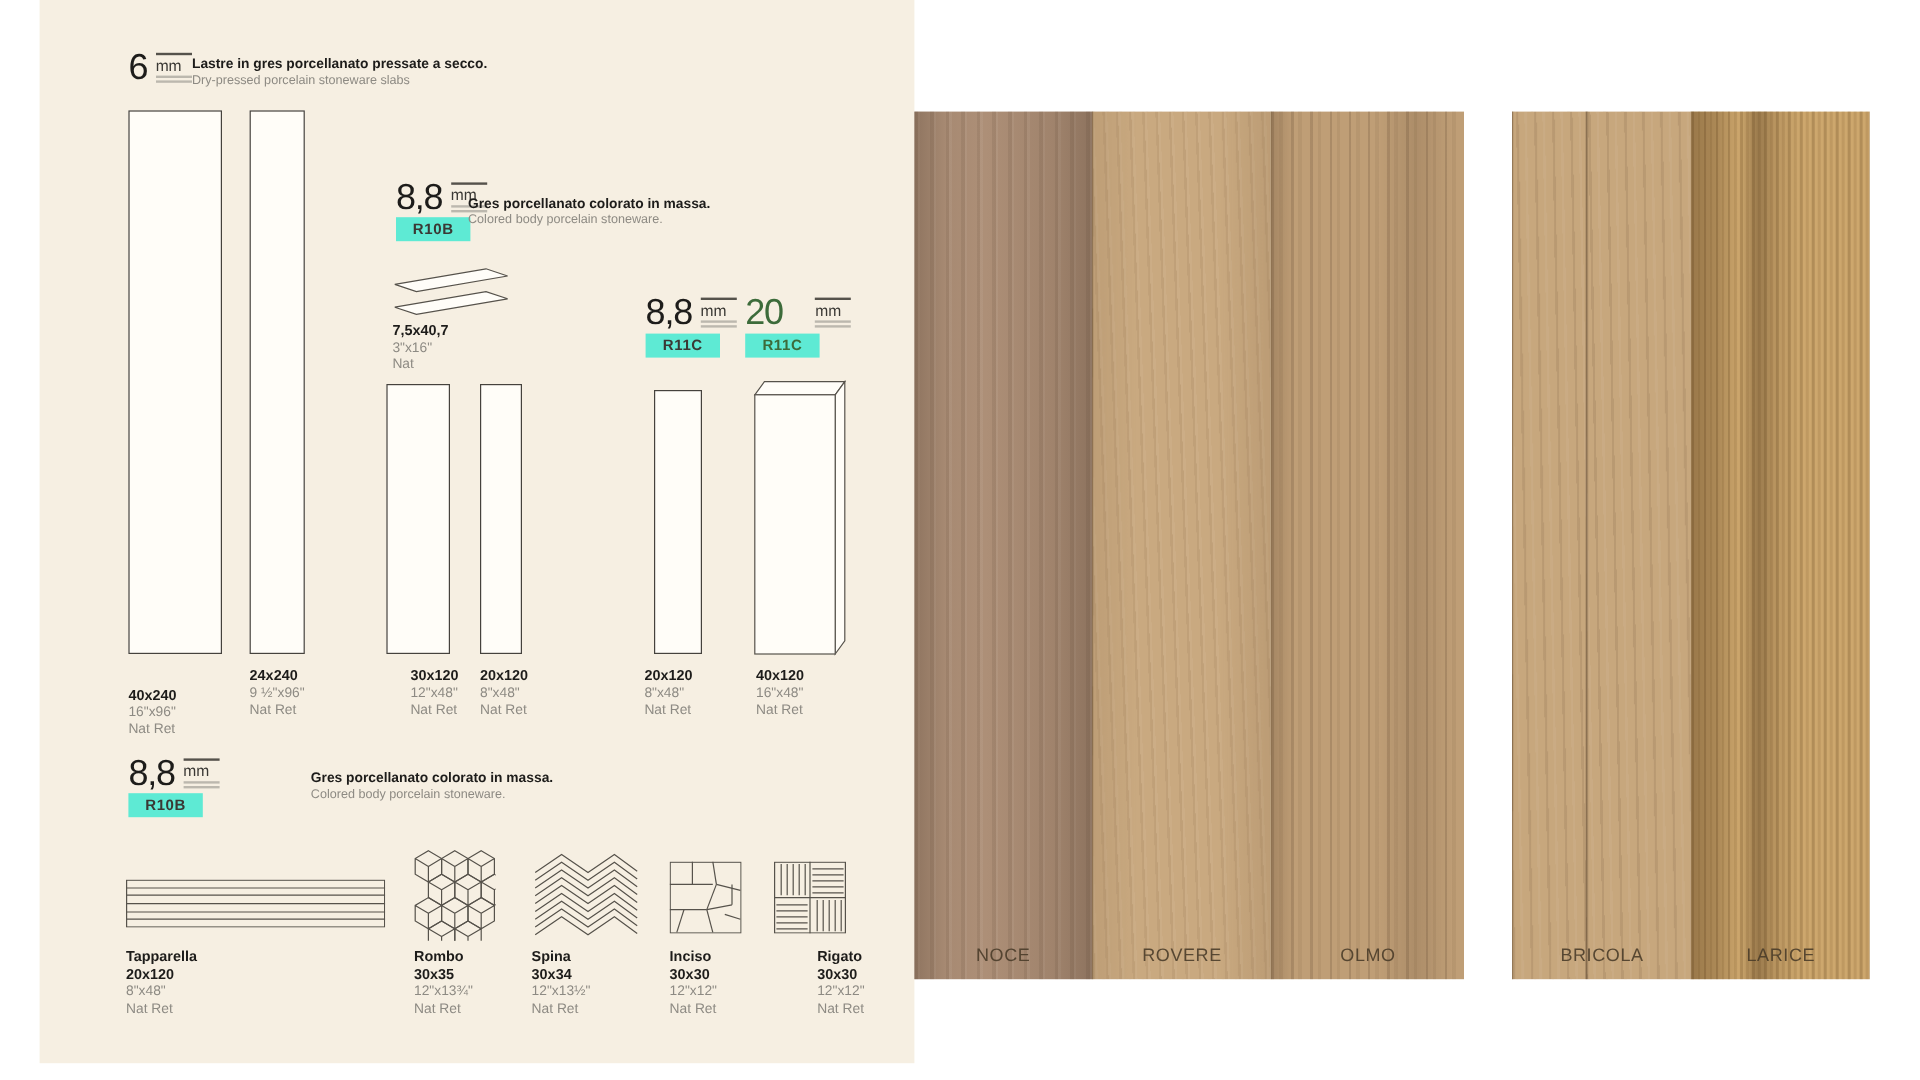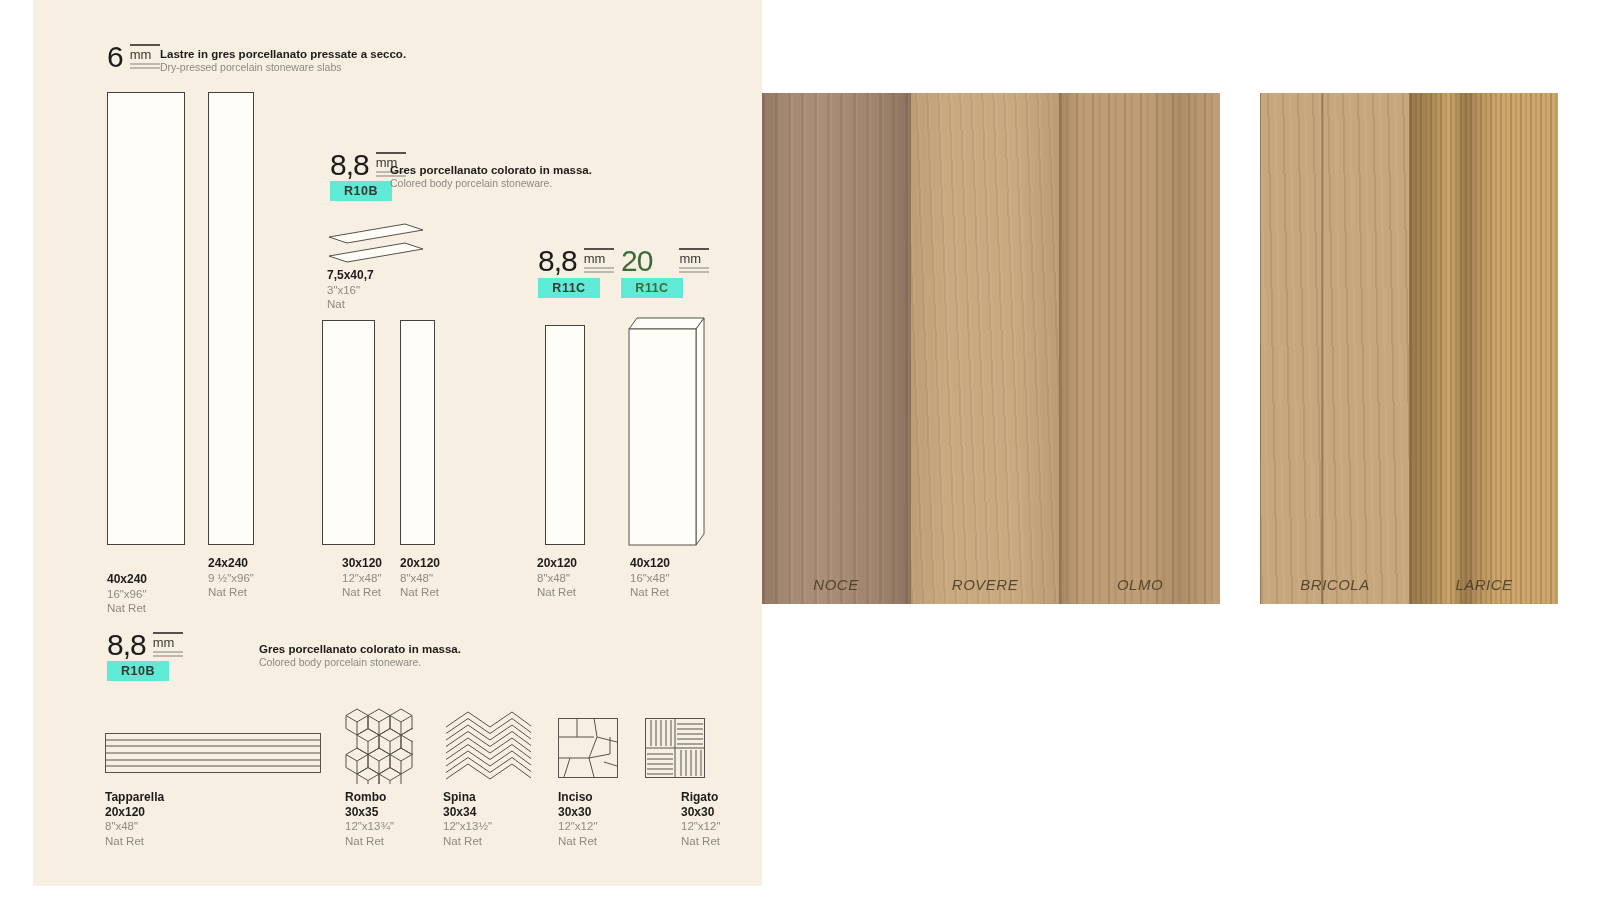--- a/index.html
+++ b/index.html
@@ -30,21 +30,21 @@
   .fmt { font-size:12px; line-height:14.5px; }
   .fmt .nm { font-weight:bold; color:#1d1c1a; }
   .fmt .sz { font-weight:bold; color:#1d1c1a; }
   .fmt .in, .fmt .fin { color:#8d8a83; font-size:11.5px; }
 
   svg { display:block; }
   .sk { stroke:#56524b; fill:none; stroke-width:1; }
   .skf { stroke:#56524b; fill:#fffdf8; stroke-width:1; }
 
   
-  #wood { position:absolute; left:762px; top:93px; width:796px; height:511px; display:flex;font-style:italic; }
+  #wood { position:absolute; left:762px; top:93px; width:796px; height:723px; display:flex; }
   .plank { position:relative; flex:1 1 0; }
   .plank + .plank { border-left:1px solid rgba(72,50,30,.40); }
   .plank-label { position:absolute; left:0; right:0; bottom:11px; text-align:center;
                  font-size:15px; letter-spacing:.5px; color:rgba(72,58,40,.88); }
   .plank0 { background:
       linear-gradient(90deg, rgba(74,56,43,.30) 0%, rgba(74,56,43,.06) 18%, rgba(0,0,0,0) 40%, rgba(92,70,52,.16) 78%, rgba(60,44,32,.28) 100%),
       repeating-linear-gradient(90deg, rgba(96,74,56,.14) 0 3px, rgba(255,255,255,.06) 3px 5px, rgba(0,0,0,0) 5px 13px),
       #ad8f77; }
   .plank1 { background:
       linear-gradient(90deg, rgba(120,90,60,.14), rgba(0,0,0,0) 25%, rgba(0,0,0,0) 70%, rgba(120,90,60,.16)),

